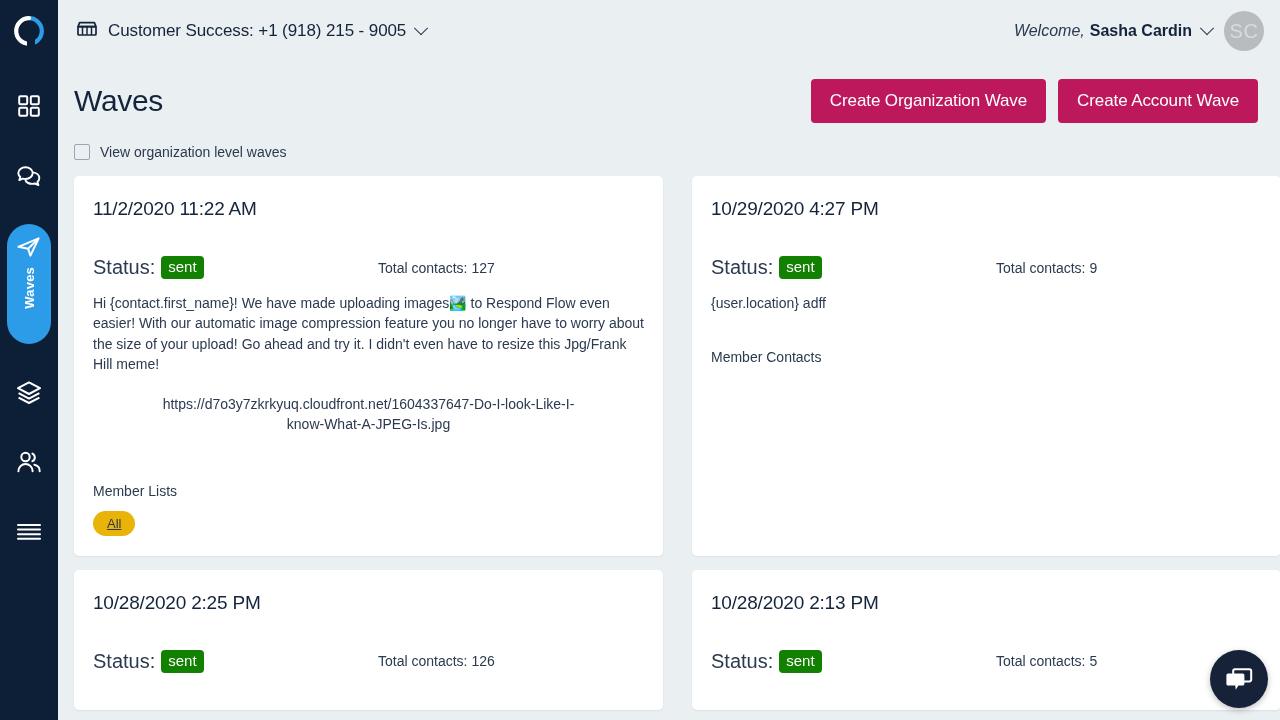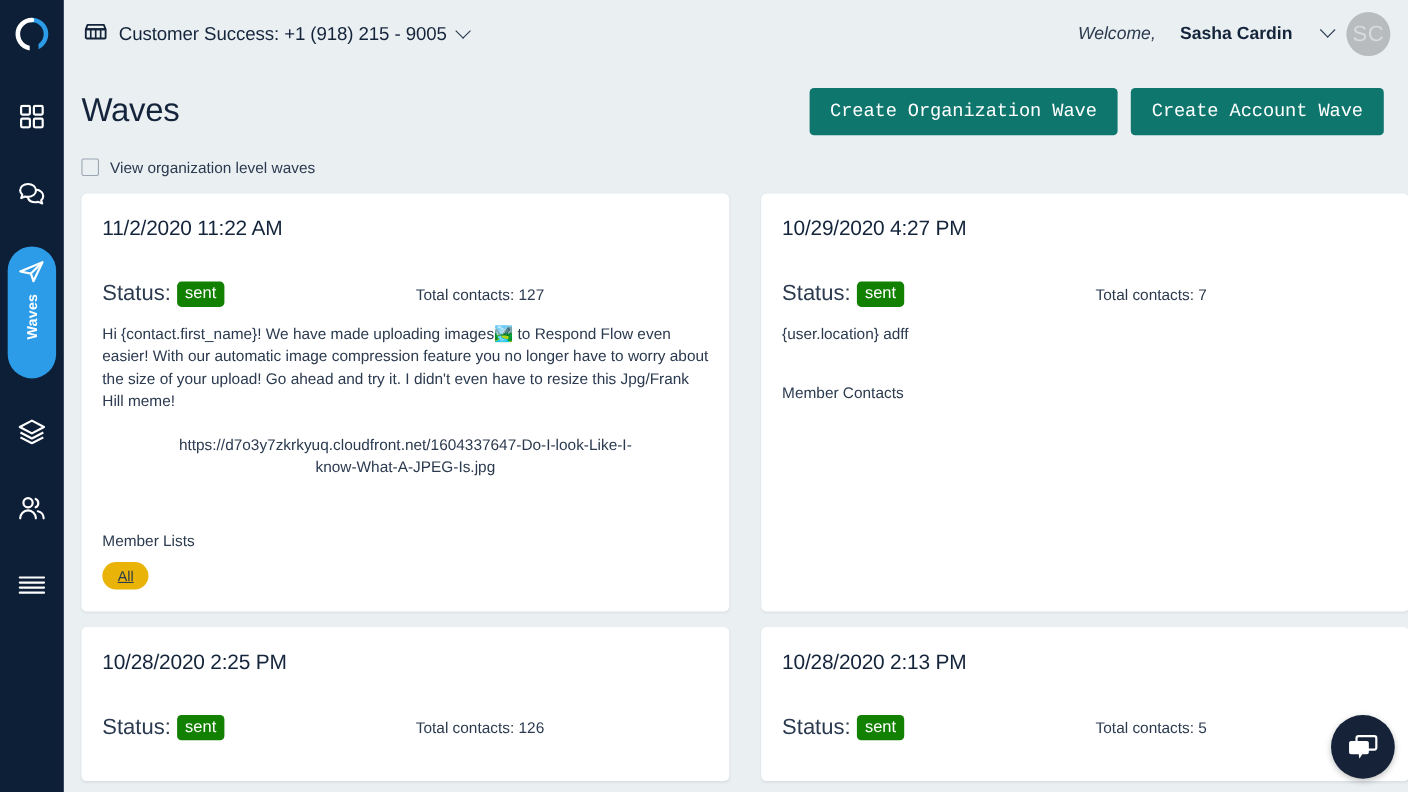--- a/index.html
+++ b/index.html
@@ -101,21 +101,21 @@
     width: 10px; height: 10px;
     border-right: 1.8px solid #2b3a4f;
     border-bottom: 1.8px solid #2b3a4f;
     transform: rotate(45deg) translate(-2px,-2px);
   }
   .topbar-right {
     display: flex;
     align-items: center;
     gap: 12px;
   }
-  .welcome-block { display: flex; align-items: baseline; gap: 22px; cursor: pointer; }
+  .welcome-block { display: flex; align-items: baseline; gap: 5px; cursor: pointer; }
   .welcome-word { font-style: italic; font-size: 16px; color: #2b3a4f; }
   .welcome-name { font-weight: bold; font-size: 16px; color: #14243b; }
   .avatar {
     width: 40px; height: 40px;
     border-radius: 50%;
     background: #b9bcbe;
     color: #d8dadb;
     font-size: 20px;
     display: flex;
     align-items: center;
@@ -141,26 +141,26 @@
     height: 64px;
   }
   .page-title {
     font-size: 30px;
     font-weight: 400;
     color: #14243b;
     letter-spacing: -0.3px;
   }
   .head-buttons { display: flex; gap: 12px; }
   .btn-primary {
-    background: #0f766e;
+    background: #be185d;
     color: #ffffff;
     border: none;
     border-radius: 4px;
     font-size: 17px;
-    font-family: Liberation Mono, monospace;
+    font-family: Liberation Sans, sans-serif;
     font-weight: 400;
     padding: 12px 19px;
     cursor: pointer;
     letter-spacing: -0.1px;
   }
 
   .orgcheck-row {
     display: flex;
     align-items: center;
     gap: 10px;
@@ -394,21 +394,21 @@
         </div>
       </section>
 
       <section class="card">
         <div class="card-date">10/29/2020 4:27 PM</div>
         <div class="card-meta">
           <div class="status-group">
             <span class="status-label">Status:</span>
             <span class="badge-sent">sent</span>
           </div>
-          <span class="total-contacts">Total contacts: 7</span>
+          <span class="total-contacts">Total contacts: 9</span>
         </div>
         <p class="card-body">{user.location} adff</p>
         <div class="card-section-title tight">Member Contacts</div>
       </section>
 
       <section class="card short">
         <div class="card-date">10/28/2020 2:25 PM</div>
         <div class="card-meta">
           <div class="status-group">
             <span class="status-label">Status:</span>

